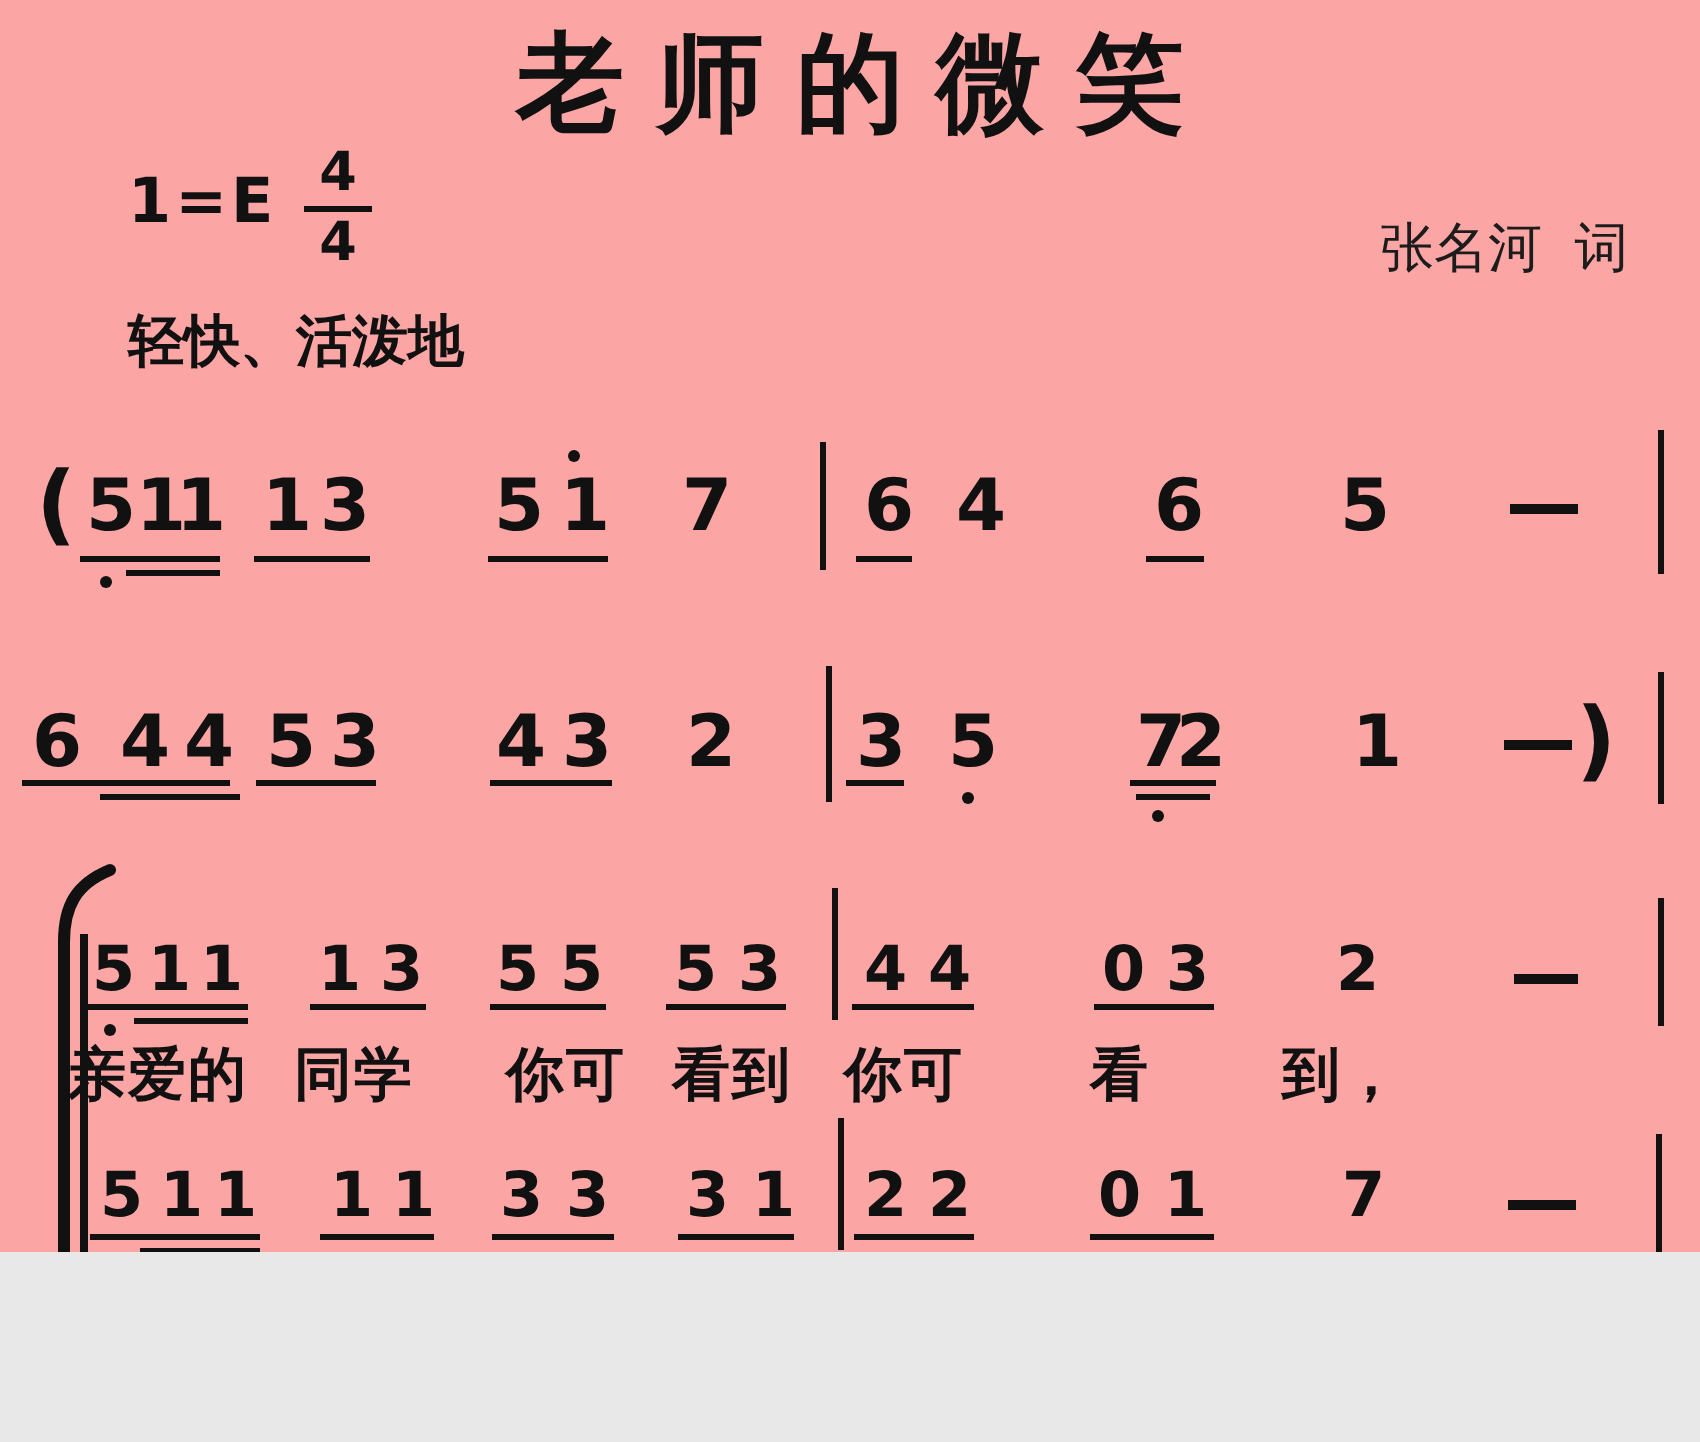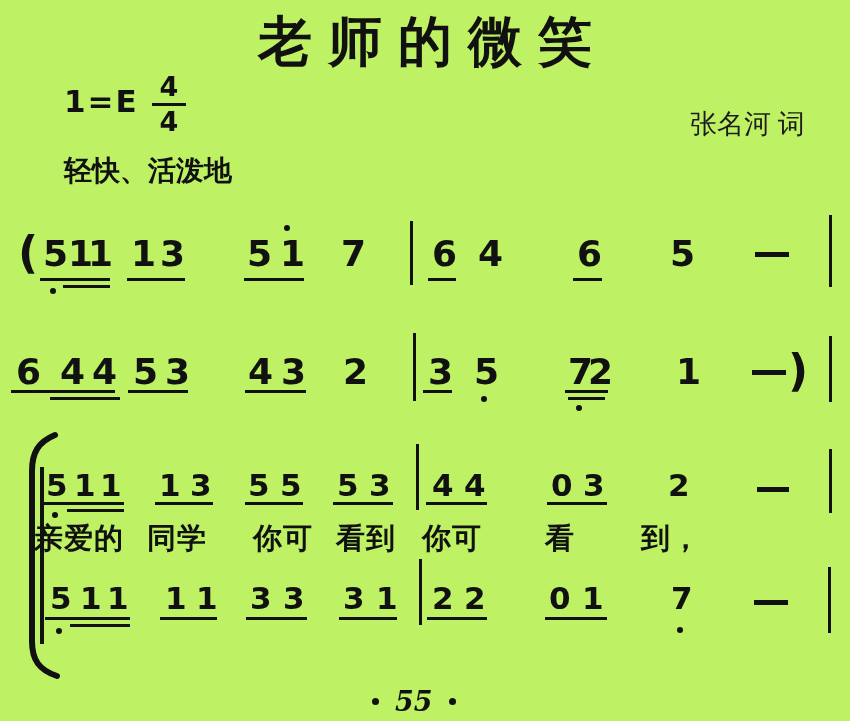--- a/index.html
+++ b/index.html
@@ -1,17 +1,17 @@
 <!DOCTYPE html>
 <html><head>
 <meta charset="utf-8">
 <style>
   html,body{margin:0;padding:0;background:#e8e8e8;}
   .page{
-    position:relative;width:850px;height:721px;background:#bef264;
+    position:relative;width:850px;height:626px;background:#fca5a5;
     color:#111;font-family:"Liberation Serif",serif;overflow:hidden;
   }
   .abs{position:absolute;}
   
   .title{
     left:0;right:0;top:6px;text-align:center;
     font-size:54px;font-weight:bold;letter-spacing:16px;text-indent:16px;
     white-space:nowrap;
   }
   .keysig{
@@ -20,21 +20,21 @@
   }
   .timesig{
     left:150px;top:72px;width:38px;text-align:center;
     font-family:"DejaVu Sans",sans-serif;font-weight:bold;
     font-size:27px;line-height:1.1;
   }
   .timesig .fracbar{height:3px;background:#111;margin:1px 2px;}
   .subtitle{left:284px;top:90px;font-size:29px;font-weight:bold;white-space:nowrap;}
   .lyricist{
     left:690px;top:106px;font-size:27px;color:#1c1c1c;
-    font-family:Liberation Serif, serif;white-space:nowrap;
+    font-family:Liberation Mono, monospace;white-space:nowrap;
   }
   .tempo{left:64px;top:152px;font-size:28px;font-weight:bold;white-space:nowrap;}
   .composer{left:528px;top:148px;font-size:30px;font-weight:bold;white-space:nowrap;}
   
   #score{position:absolute;left:0;top:0;width:850px;height:721px;}
   .tok{position:absolute;}
   .note,.paren{
     font-family:"DejaVu Sans",sans-serif;font-weight:bold;line-height:1;
     white-space:nowrap;
   }

